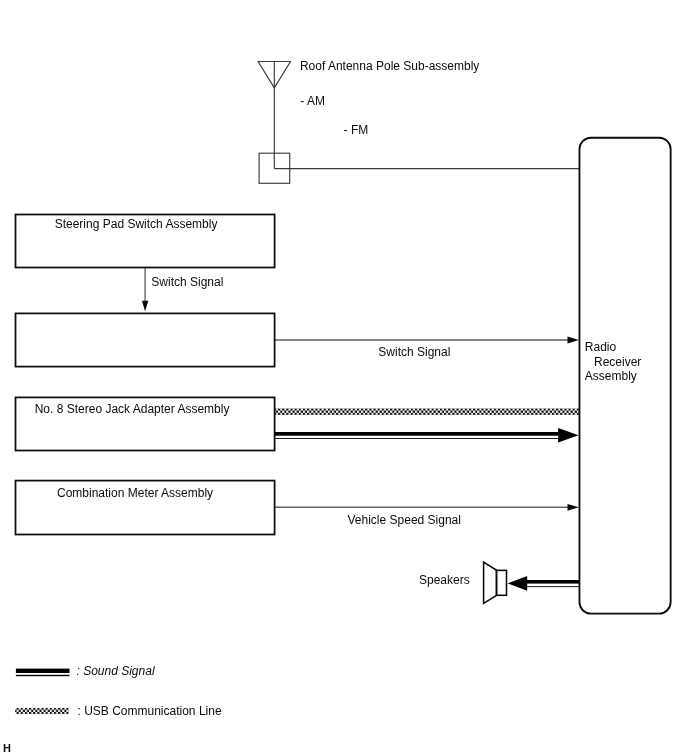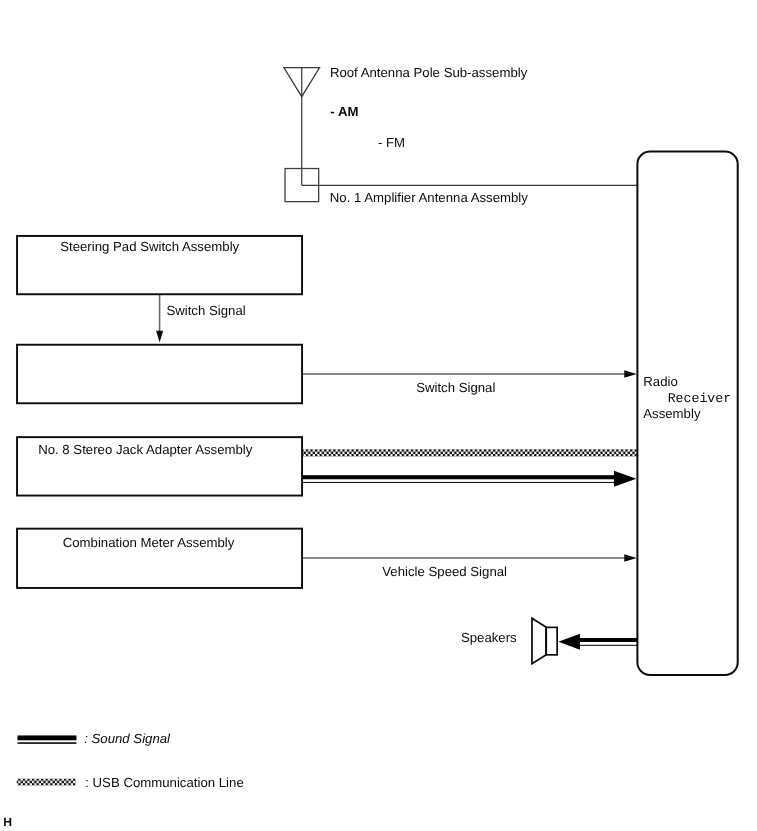--- a/index.html
+++ b/index.html
@@ -76,33 +76,32 @@
     <rect x="579.45" y="137.7" width="91.2" height="475.9" rx="11.5" ry="11.5" fill="none" stroke="#0d0d0d" stroke-width="1.85"></rect>
 
     <g>
       <rect x="15.9" y="668.6" width="53.6" height="4.4" fill="#000"></rect>
       <rect x="15.9" y="674.8" width="53.6" height="1.4" fill="#000"></rect>
     </g>
     <rect x="15.2" y="707.9" width="53.5" height="6.2" fill="url(#usbHatch)"></rect>
   </svg>
 
   <div class="lbl" style="left:299.9px;top:60.0px;">Roof Antenna Pole Sub-assembly</div>
-  <div class="lbl" style="left:300.3px;top:94.6px;font-weight:bold;">- AM</div>
+  <div class="lbl" style="left:300.3px;top:94.6px;">- AM</div>
   <div class="lbl" style="left:300.6px;top:124.1px;margin-left:43px;">- FM</div>
-  <div class="lbl" style="left:299.8px;top:174.0px;">No. 1 Amplifier Antenna Assembly</div>
 
   <div class="lbl" style="left:54.7px;top:218.45px;">Steering Pad Switch Assembly</div>
   <div class="lbl" style="left:151.3px;top:275.6px;">Switch Signal</div>
   <div class="lbl" style="left:378.3px;top:345.9px;">Switch Signal</div>
   <div class="lbl" style="left:34.7px;top:403.2px;">No. 8 Stereo Jack Adapter Assembly</div>
   <div class="lbl" style="left:57px;top:486.5px;">Combination Meter Assembly</div>
   <div class="lbl" style="left:347.5px;top:514.2px;">Vehicle Speed Signal</div>
   <div class="lbl" style="left:419px;top:573.5px;">Speakers</div>
 
   <div class="lbl" style="left:584.8px;top:341.4px;">Radio</div>
-  <div class="lbl" style="left:607px;top:355.6px;font-family:Liberation Mono, monospace;">Receiver</div>
+  <div class="lbl" style="left:594px;top:355.6px;">Receiver</div>
   <div class="lbl" style="left:584.8px;top:369.5px;">Assembly</div>
 
   <div class="lbl" style="left:76.5px;top:664.6px;font-style:italic;">: Sound Signal</div>
   <div class="lbl" style="left:77.5px;top:704.9px;">: USB Communication Line</div>
 
   <div class="lbl" style="left:2.9px;top:741.6px;font-weight:bold;font-size:11px;">H</div>
 </div>
 
 </body></html>

